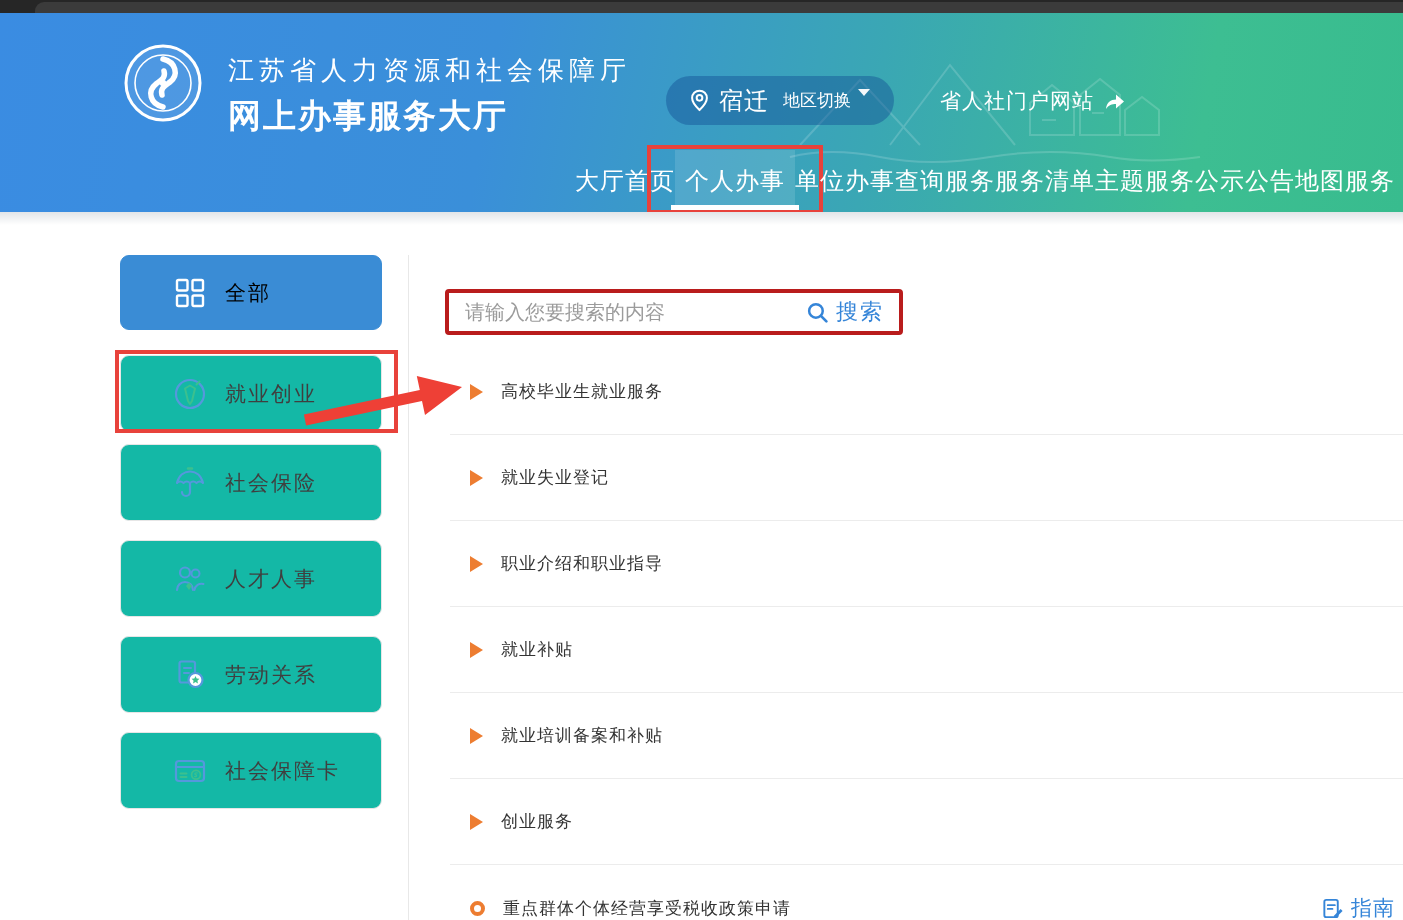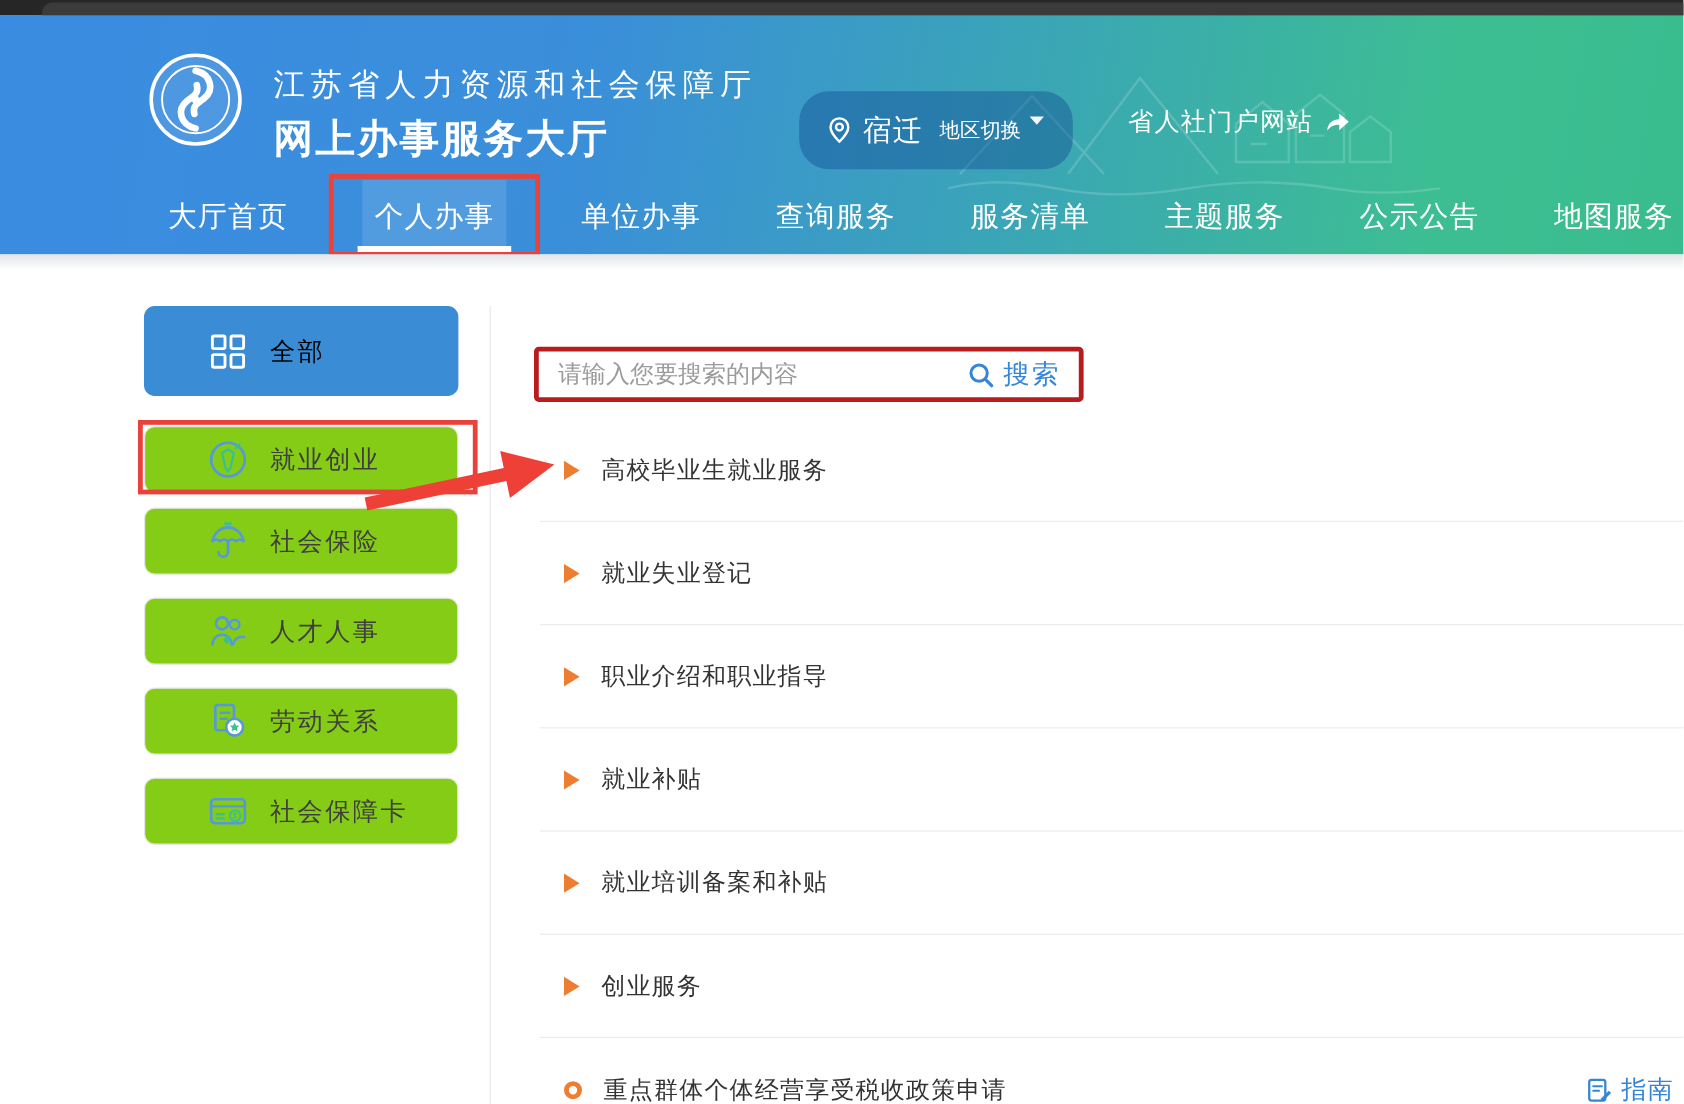--- a/index.html
+++ b/index.html
@@ -17,49 +17,49 @@
     background:linear-gradient(100deg,#3a8ce2 0%,#3a8fd9 35%,#3aa7b4 62%,#3dbe92 85%,#38bc8e 100%);
     overflow:hidden; }
   .header-deco { position:absolute; left:780px; top:12px; width:430px; height:150px; opacity:.16; }
 
   .logo-emblem { position:absolute; left:123px; top:30px; width:80px; height:80px; }
 
   .brand { position:absolute; left:228px; top:40px; color:#fff; }
   .brand-agency { font-size:26px; letter-spacing:5px; font-weight:400; }
   .brand-title { font-size:33px; font-weight:bold; letter-spacing:2px; margin-top:6px; }
 
-  .location-pill { position:absolute; left:666px; top:63px; height:65px; border-radius:25px;
+  .location-pill { position:absolute; left:666px; top:63px; height:49px; border-radius:25px;
     background:rgba(17,74,146,.42); display:flex; align-items:center; padding:0 24px; color:#fff; }
   .pin-wrap { display:flex; align-items:center; margin-right:10px; }
   .city-label { font-size:24px; letter-spacing:1px; }
   .region-switch { display:flex; align-items:flex-start; margin-left:14px; cursor:pointer; }
   .region-switch-label { font-size:17px; }
   .caret-down { width:0; height:0; margin-left:7px; border-left:6px solid transparent;
     border-right:6px solid transparent; border-top:7px solid rgba(255,255,255,.95); }
 
   .portal-link { position:absolute; left:940px; top:74px; display:flex; align-items:center;
     color:#fff; font-size:21px; letter-spacing:1px; cursor:pointer; }
   .portal-link svg { margin-left:9px; }
 
   .main-nav { position:absolute; left:140px; right:8px; bottom:0; height:62px;
-    display:flex; justify-content:space-between; align-items:stretch; }
+    display:flex; justify-content:flex-end; align-items:stretch; }
   .nav-item { color:#fff; font-size:24px; line-height:62px; letter-spacing:1px;
     cursor:pointer; position:relative; white-space:nowrap; }
   .nav-item.active { background:rgba(255,255,255,.12); padding:0 10px; }
   .nav-item.active .nav-underline { position:absolute; left:-4px; right:-4px; bottom:1px;
     height:6px; background:#fff; }
   .nav-item.active .nav-red-box { position:absolute; left:-28px; right:-28px; top:-5px;
     bottom:-2px; border:4px solid #e8423b; pointer-events:none; }
 
   .header-shadow { position:absolute; top:212px; left:0; right:0; height:13px;
     background:linear-gradient(#e2e5e8, rgba(255,255,255,0)); }
 
   
   .sidebar { position:absolute; left:120px; top:255px; width:262px; }
-  .side-item { position:relative; height:56px; margin-bottom:19px; background:#84cc16;
+  .side-item { position:relative; height:77px; margin-bottom:19px; background:#14b8a6;
     border:1px solid #e6e6e6; border-radius:9px; display:flex; align-items:center;
     cursor:pointer; }
   .side-item:nth-child(1) { height:75px; margin-bottom:25px; }
   .side-item:nth-child(2) { margin-bottom:12px; }
   .side-icon { width:34px; height:34px; margin-left:52px; flex:0 0 auto; }
   .side-label { font-size:21px; color:#3f3f3f; letter-spacing:2px; margin-left:18px; }
   .side-item.active { background:#3a8cd5; border-color:#3a8cd5; }
   .side-item.active .side-label { color:#000000; }
   .side-item.annotated .side-red-box { position:absolute; left:-6px; right:-17px; top:-6px;
     bottom:-2px; border:4px solid #e8423b; pointer-events:none; z-index:3; }
@@ -78,21 +78,21 @@
   .search-btn svg { margin-right:7px; }
 
   .service-list { margin-top:14px; margin-left:5px; }
   .service-row { height:86px; display:flex; align-items:center; padding-left:20px;
     border-bottom:1px solid #ececec; cursor:pointer; }
   .service-row:last-child { border-bottom:none; }
   .tri-bullet { width:0; height:0; border-left:13px solid #ed7d31;
     border-top:8px solid transparent; border-bottom:8px solid transparent; flex:0 0 auto; }
   .ring-bullet { width:15px; height:15px; border:4.5px solid #ed7d31; border-radius:50%;
     flex:0 0 auto; }
-  .service-label { font-size:20px; color:#333; letter-spacing:1px; margin-left:18px; }
+  .service-label { font-size:17px; color:#333; letter-spacing:1px; margin-left:18px; }
   .guide-link { margin-left:auto; margin-right:8px; display:flex; align-items:center;
     color:#3585d8; font-size:21px; letter-spacing:1px; cursor:pointer; }
   .guide-link svg { margin-right:7px; }
 
   
   .arrow-overlay { position:absolute; left:0; top:0; width:1403px; height:920px;
     pointer-events:none; z-index:10; }
 </style>
 </head>
 <body>

